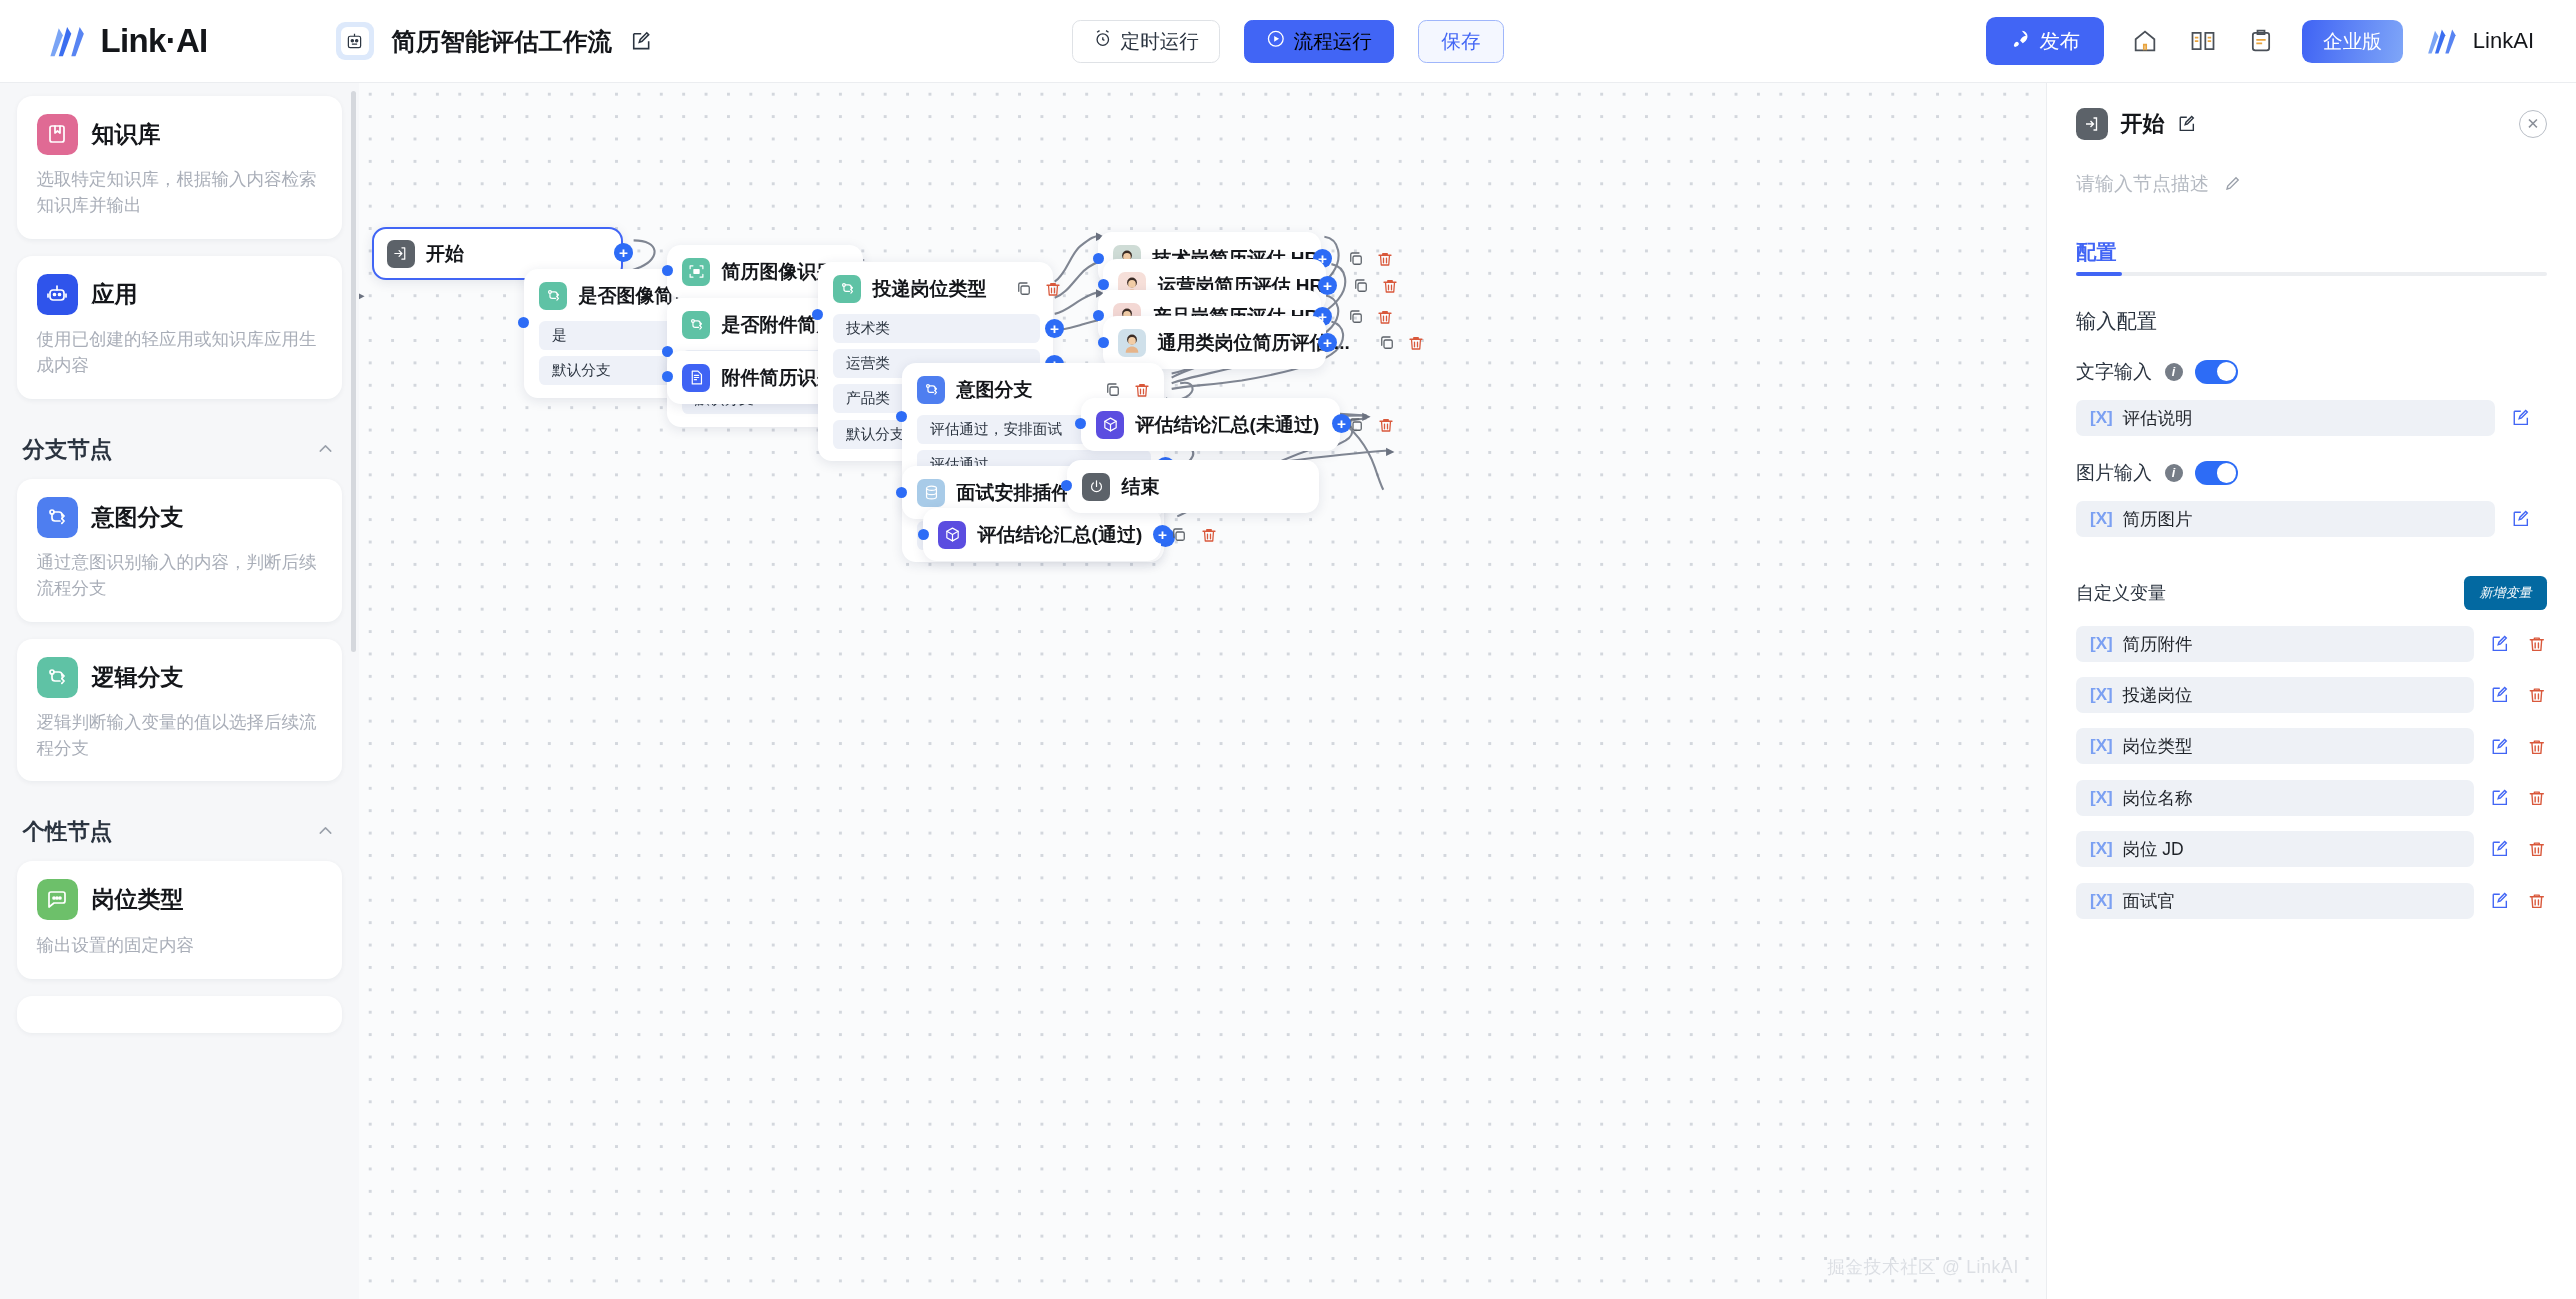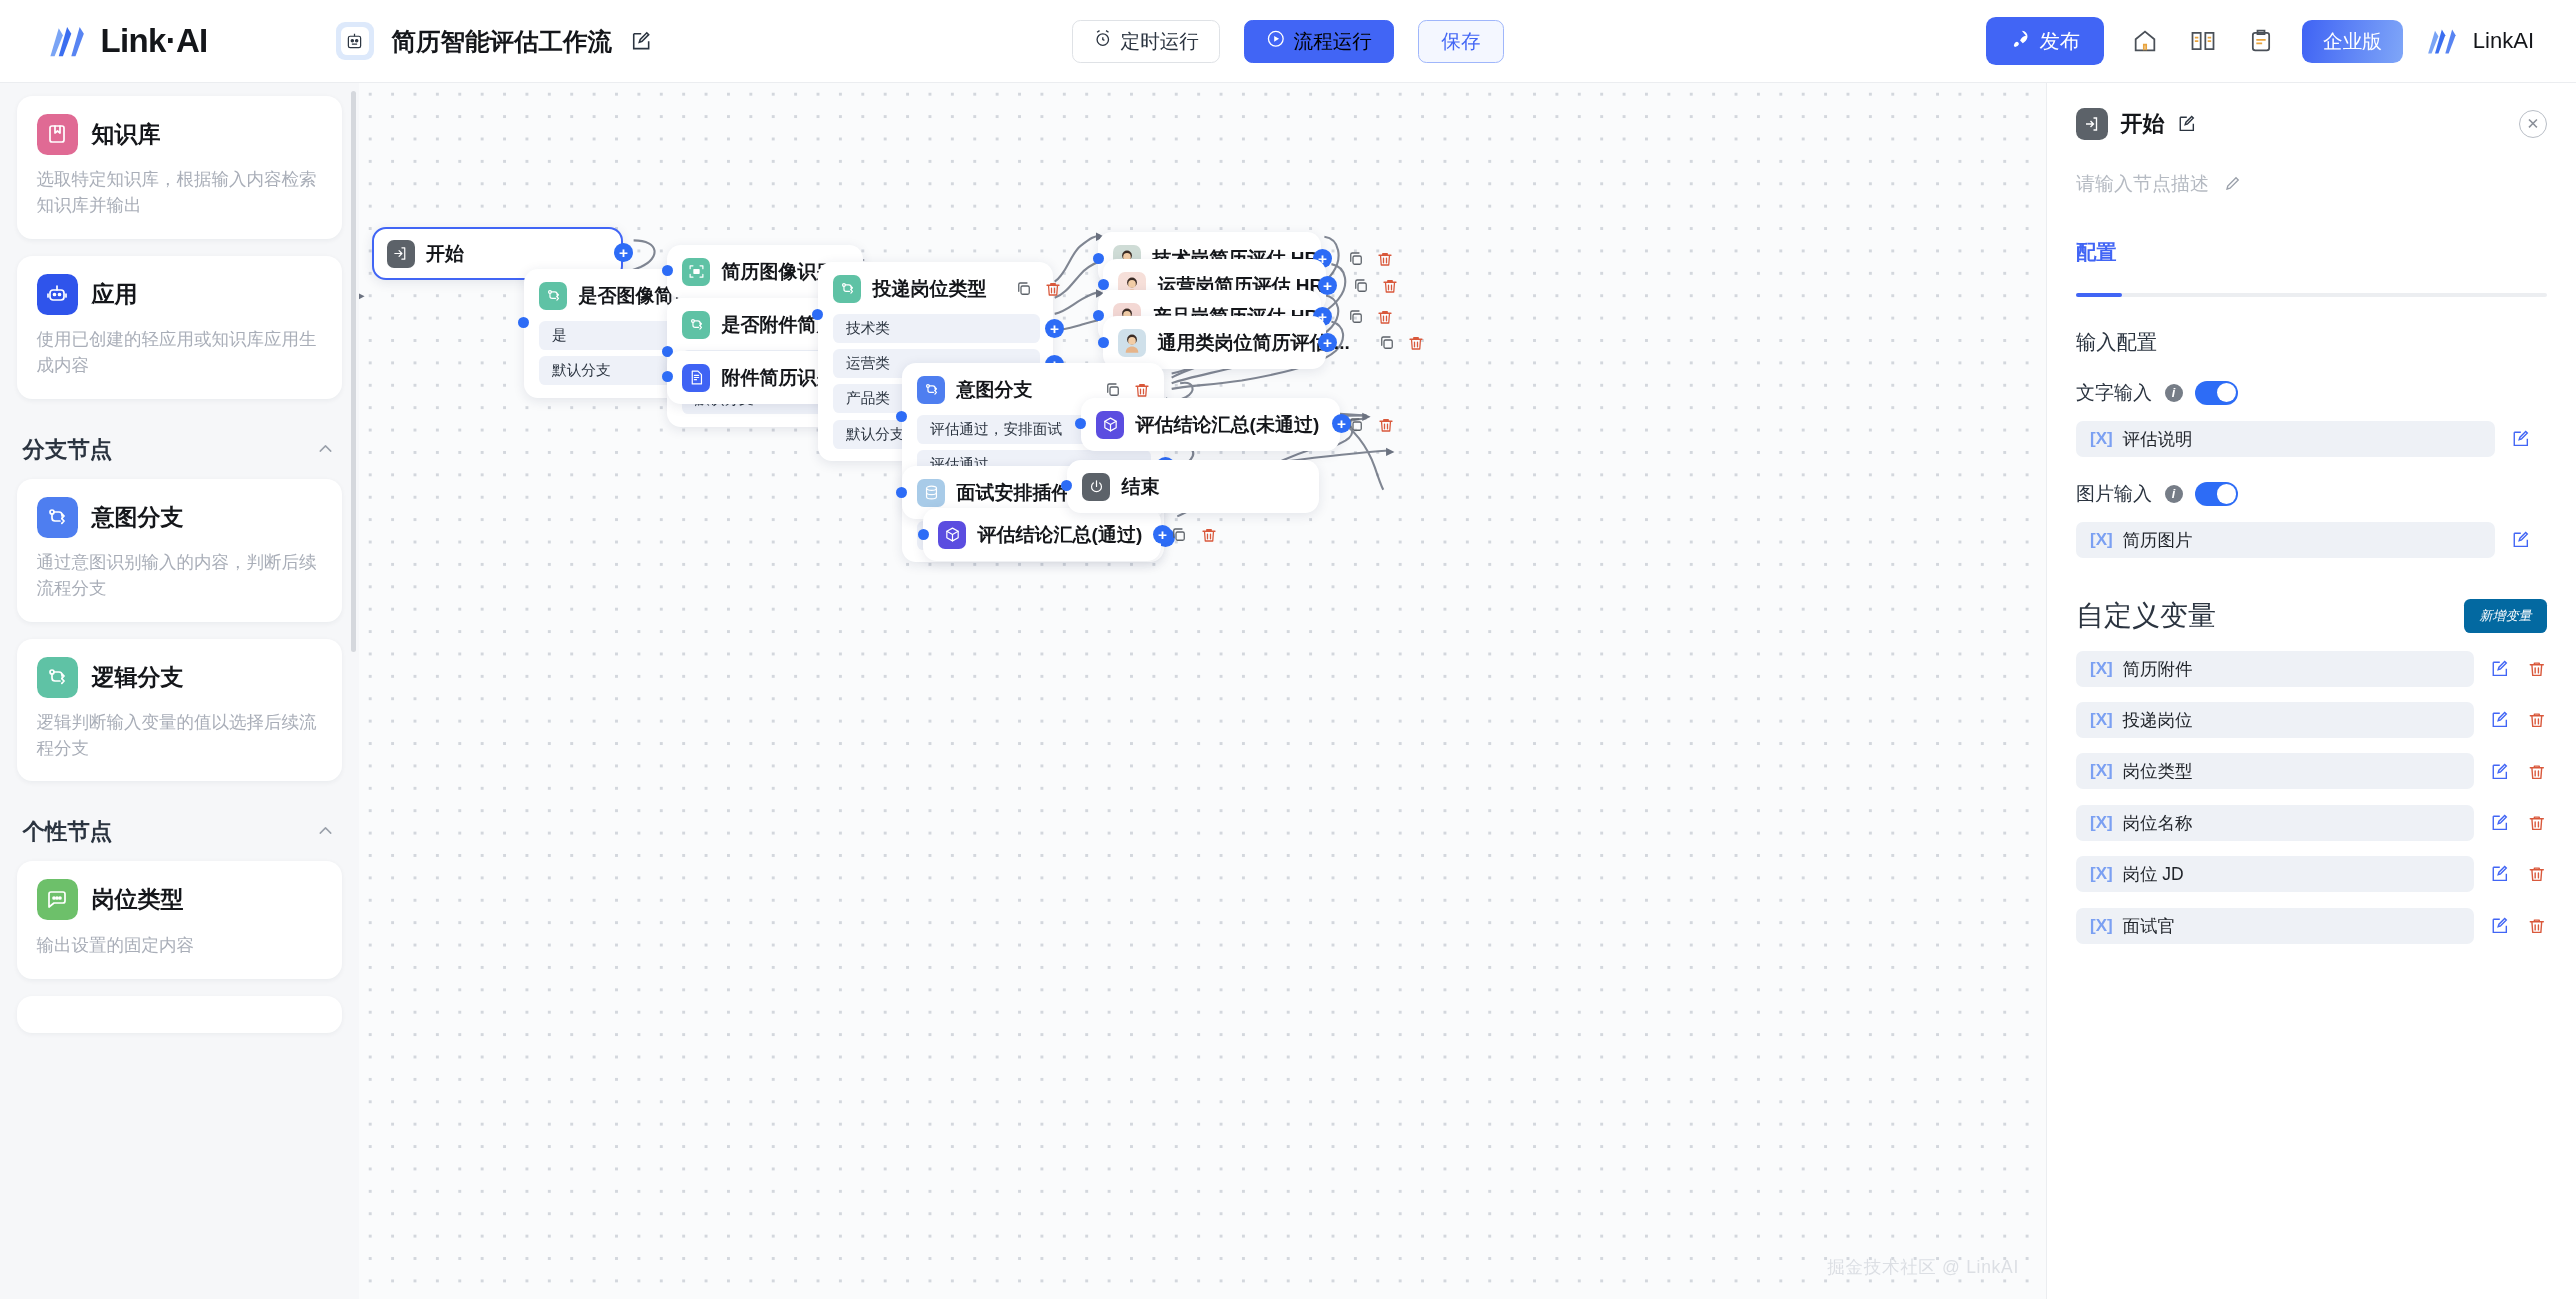--- a/index.html
+++ b/index.html
@@ -169,21 +169,21 @@
   .rp-title { font-size: 22px; font-weight: 600; color: #14161a; }
   .rp-close {
     margin-left: auto; width: 28px; height: 28px; border-radius: 50%;
     border: 1.4px solid #b9bec6; color: #8b9099;
     display: flex; align-items: center; justify-content: center;
     font-size: 15.4px; cursor: pointer;
   }
   .rp-desc { margin-top: 31px; display: flex; align-items: center; gap: 15.4px; }
   .rp-desc-ph { font-size: 19px; color: #b5bac2; }
   .rp-tabs { margin-top: 41px; }
-  .rp-tab { font-size: 20.3px; font-weight: 600; color: #4165f5; display: inline-block; padding-bottom: 27px; }
+  .rp-tab { font-size: 20.3px; font-weight: 600; color: #4165f5; display: inline-block; padding-bottom: 6px; }
   .rp-tab-rail { height: 3.5px; background: #eceef1; border-radius: 2.1px; position: relative; }
   .rp-tab-rail::after {
     content: ""; position: absolute; left: 0; top: 0;
     width: 46px; height: 3.5px; background: #4165f5; border-radius: 2.1px;
   }
   .rp-sec { margin-top: 31px; font-size: 20.3px; color: #2b3440; }
   .rp-row { margin-top: 24px; display: flex; align-items: center; gap: 12.6px; }
   .rp-label { font-size: 19px; color: #2b3440; }
   .info-i {
     width: 18px; height: 18px; border-radius: 50%; background: #767d87; color: #fff;
@@ -200,21 +200,21 @@
   }
   .var-row { margin-top: 15.4px; display: flex; align-items: center; gap: 15.4px; }
   .var-field {
     flex: 1; height: 36px; border-radius: 7px; background: #eef1f6;
     display: flex; align-items: center; gap: 9.8px; padding: 0 14px;
   }
   .var-x { font-size: 17px; color: #7ba0f2; font-weight: 700; }
   .var-name { font-size: 17.5px; color: #1f2329; }
   .mini-act { cursor: pointer; display: flex; width: 21px; justify-content: center; }
   .rp-varhead { margin-top: 39px; display: flex; align-items: center; }
-  .rp-varhead-title { font-size: 28px; color: #2b3440; }
+  .rp-varhead-title { font-size: 18px; color: #2b3440; }
   .btn-addvar {
     margin-left: auto; height: 34px; padding: 0 15.4px; border-radius: 6.3px;
     background: #0369a1; color: #fff; font-size: 13px;
     display: inline-flex; align-items: center; cursor: pointer; font-style: italic;
   }
 </style>
 </head>
 <body>
 
 <div class="header">

